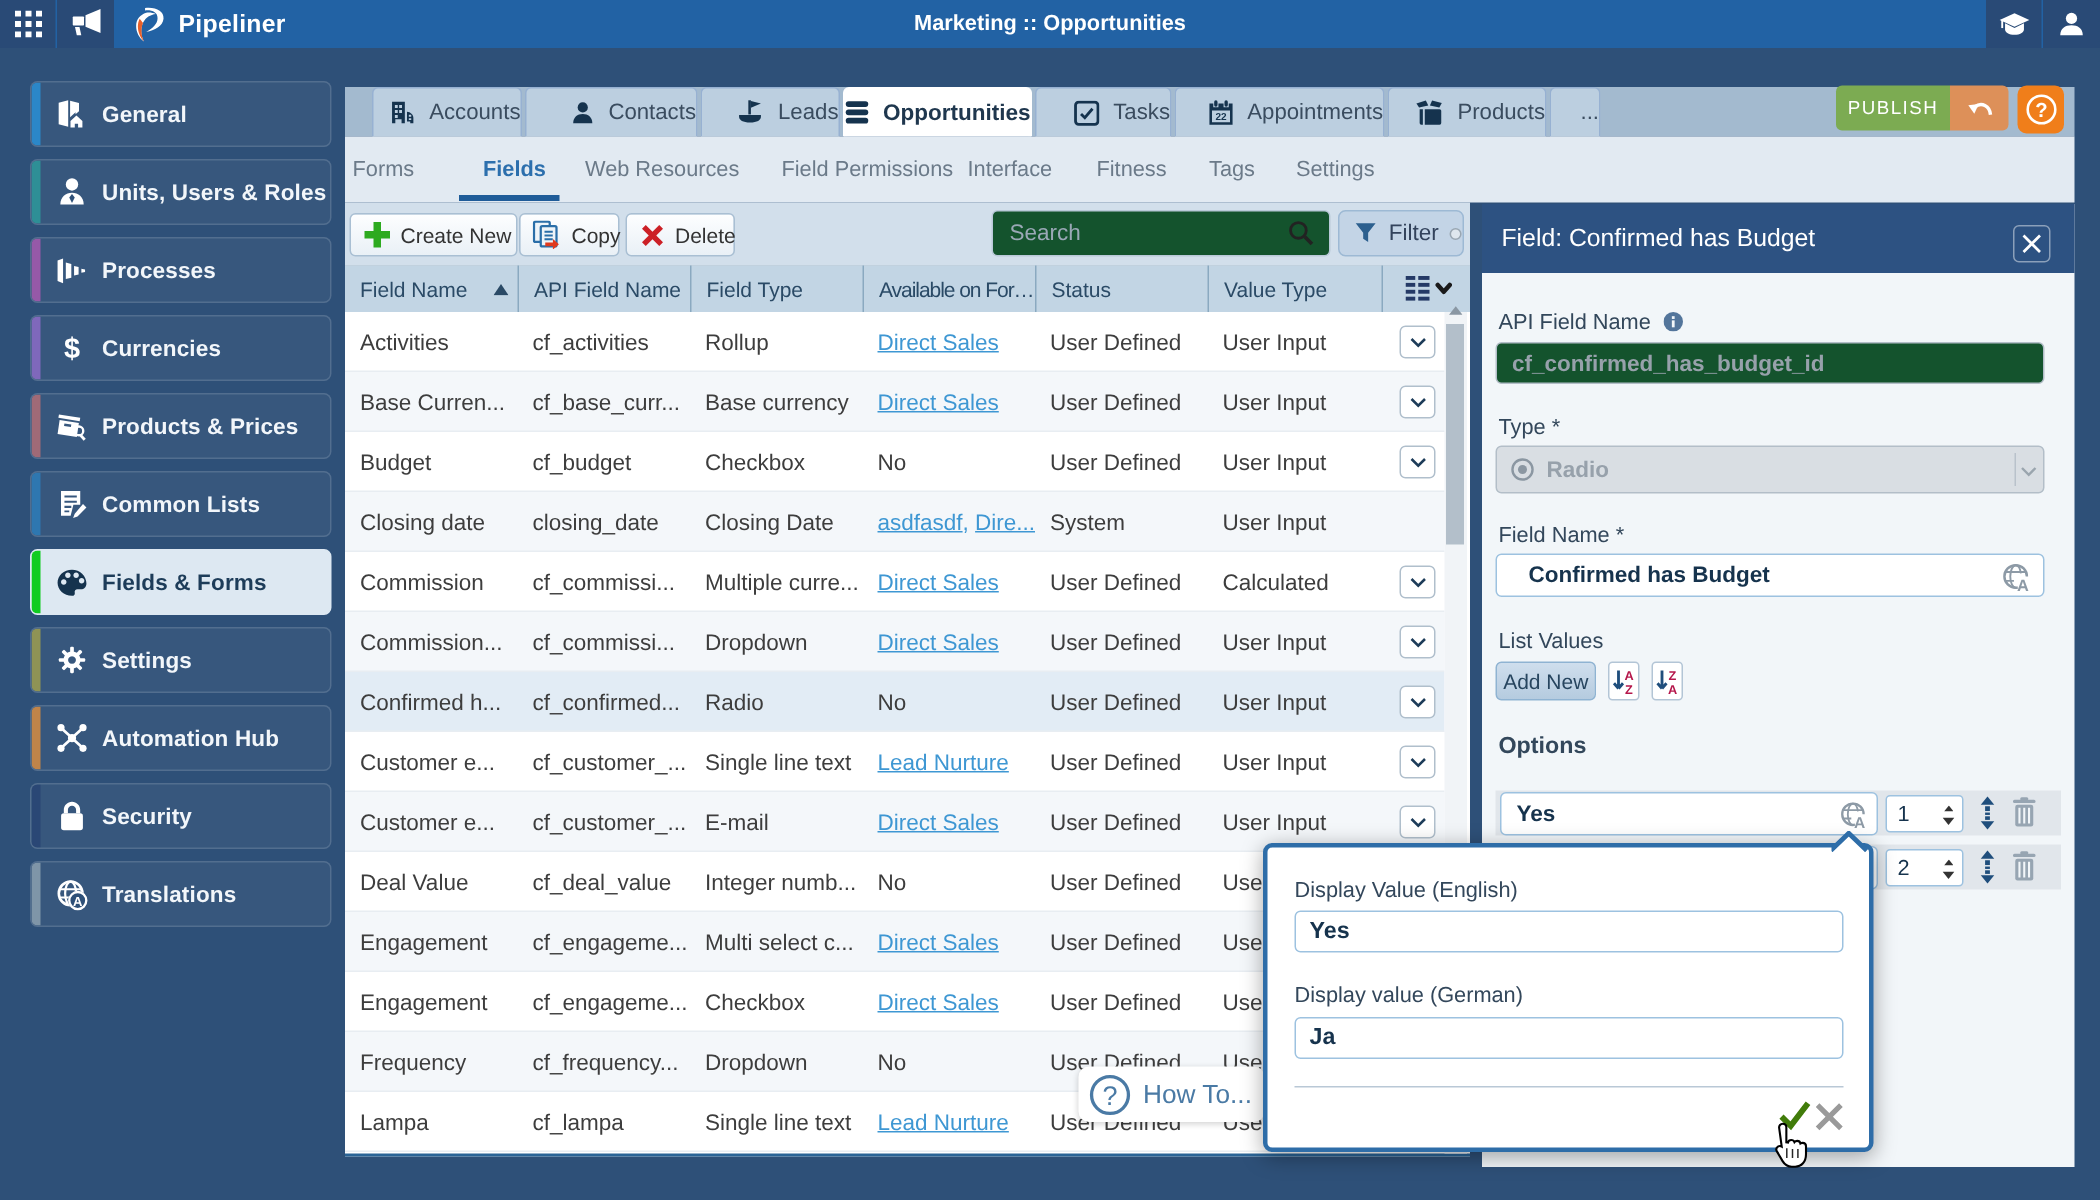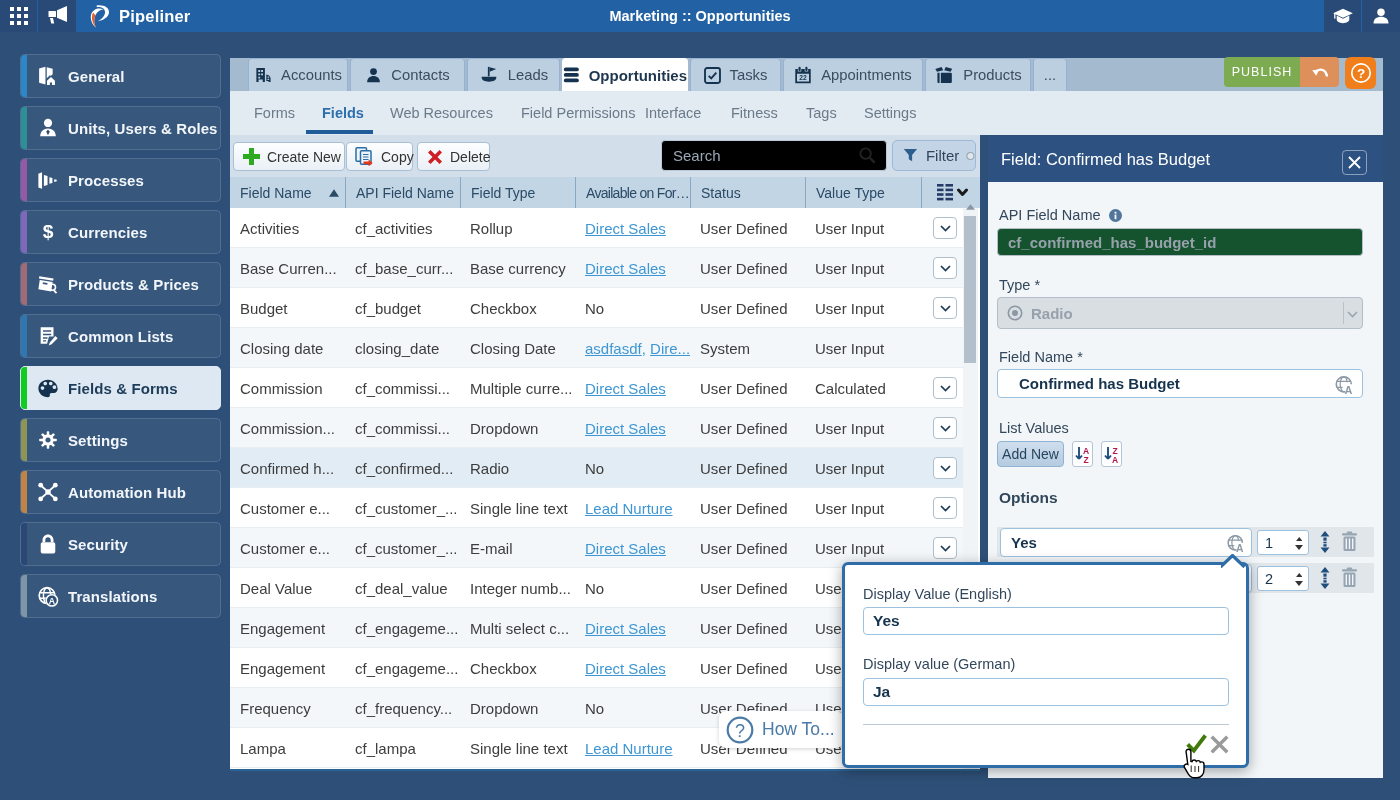--- a/index.html
+++ b/index.html
@@ -16,36 +16,36 @@
 
 .navitem { position:absolute; left:20px; width:201px; height:44px; background:rgba(255,255,255,0.045); border:1px solid rgba(255,255,255,0.14); border-radius:5px; display:flex; align-items:center; overflow:hidden; }
 .navitem .accent { position:absolute; left:0; top:0; bottom:0; width:6px; }
 .navitem .nicon { margin-left:16px; width:22px; height:22px; display:flex; align-items:center; justify-content:center; }
 .navitem .nlabel { margin-left:9px; color:#f2f6fa; font-size:15px; font-weight:bold; white-space:nowrap; letter-spacing:.1px; }
 .navitem.active { background:#dde8f2; border-color:#dde8f2; }
 .navitem.active .nlabel { color:#1d3c59; }
 
 
 #tabstrip { position:absolute; left:230px; top:58px; width:1153px; height:33px; background:#a3bacf; }
-.mtab { position:absolute; top:0; height:33px; background:#bccfe0; border:1px solid #97b1d2; border-bottom:none; border-radius:4px 4px 0 0; display:flex; align-items:center; justify-content:center; color:#3a4c5f; font-size:14.8px; }
+.mtab { position:absolute; top:0; height:33px; background:#bccfe0; border:1px solid #97b1d2; border-bottom:none; border-radius:4px 4px 0 0; display:flex; align-items:center; justify-content:flex-end; color:#3a4c5f; font-size:14.8px; }
 .mtab svg { margin-right:9px; }
 .mtab.active { background:#fff; border-color:#fff; color:#1f374e; height:33px; font-weight:bold; font-size:15px; }
 
 
 #subrow { position:absolute; left:230px; top:91px; width:1153px; height:44px; background:#e2eaf2; }
 .stab { position:absolute; top:0; height:44px; display:flex; align-items:center; color:#6b7a89; font-size:14.5px; }
 .stab.active { color:#2c6fad; font-weight:bold; }
 #subunderline { position:absolute; left:76px; top:39px; width:67px; height:4px; background:#1f5c99; }
 
 
 #toolbar { position:absolute; left:230px; top:135px; width:750px; height:42px; background:#d2dfeb; }
 .tbtn { position:absolute; top:7px; height:29px; background:linear-gradient(#fdfeff,#e9f0f6); border:1px solid #a9bfd3; border-radius:4px; display:flex; align-items:center; color:#333; font-size:14px; }
 .tbtn svg { margin:0 6px 0 8px; flex:none; }
 .tbtn { white-space:nowrap; }
-#searchbox { position:absolute; left:431px; top:5px; width:226px; height:31px; background:#000000; border:1px solid #b9c9d8; border-radius:4px; display:flex; align-items:center; }
+#searchbox { position:absolute; left:431px; top:5px; width:226px; height:31px; background:#14532d; border:1px solid #b9c9d8; border-radius:4px; display:flex; align-items:center; }
 #searchbox .ph { color:#9aa8b6; font-size:15px; margin-left:11px; flex:1; }
 #filterbtn { position:absolute; left:662px; top:5px; width:84px; height:31px; background:#c3d4e6; border:1px solid #9db9d4; border-radius:5px; display:flex; align-items:center; color:#33435c; font-size:15px; }
 
 
 #table { position:absolute; left:230px; top:177px; width:750px; height:594px; background:#fff; border-bottom:2px solid #2a6496; }
 #thead { position:absolute; left:0; top:0; width:750px; height:31px; background:#c2d5e4; }
 .th { position:absolute; top:0; height:31px; display:flex; align-items:center; color:#2a4a66; font-size:14px; border-left:1px solid #8aa9c0; padding-left:10px; white-space:nowrap; overflow:hidden; }
 .th:first-child { border-left:none; }
 .trow { position:absolute; left:0; width:733px; height:40px; }
 .td { position:absolute; top:0; height:40px; display:flex; align-items:center; color:#3d3d3d; font-size:15px; padding-left:10px; white-space:nowrap; overflow:hidden; }
@@ -301,21 +301,21 @@
     <div style="position:absolute;left:1115px;top:-1px;width:31px;height:32px;background:#f07e1a;border-radius:6px;display:flex;align-items:center;justify-content:center;">
       <svg width="22" height="22" viewBox="0 0 22 22">
         <circle cx="11" cy="11" r="9.2" fill="none" stroke="#fff" stroke-width="1.7"></circle>
         <text x="11" y="16.2" text-anchor="middle" font-family="Liberation Sans" font-size="13.5" font-weight="bold" fill="#fff">?</text>
       </svg>
     </div>
   </div>
 
 <div id="subrow">
     <div id="subunderline"></div>
-    <div class="stab" style="left:24px;">Forms</div>
+    <div class="stab" style="left:5px;">Forms</div>
     <div class="stab active" style="left:92px;">Fields</div>
     <div class="stab" style="left:160px;">Web Resources</div>
     <div class="stab" style="left:291px;">Field Permissions</div>
     <div class="stab" style="left:415px;">Interface</div>
     <div class="stab" style="left:501px;">Fitness</div>
     <div class="stab" style="left:576px;">Tags</div>
     <div class="stab" style="left:634px;">Settings</div>
   </div>
 
 <div id="toolbar">

